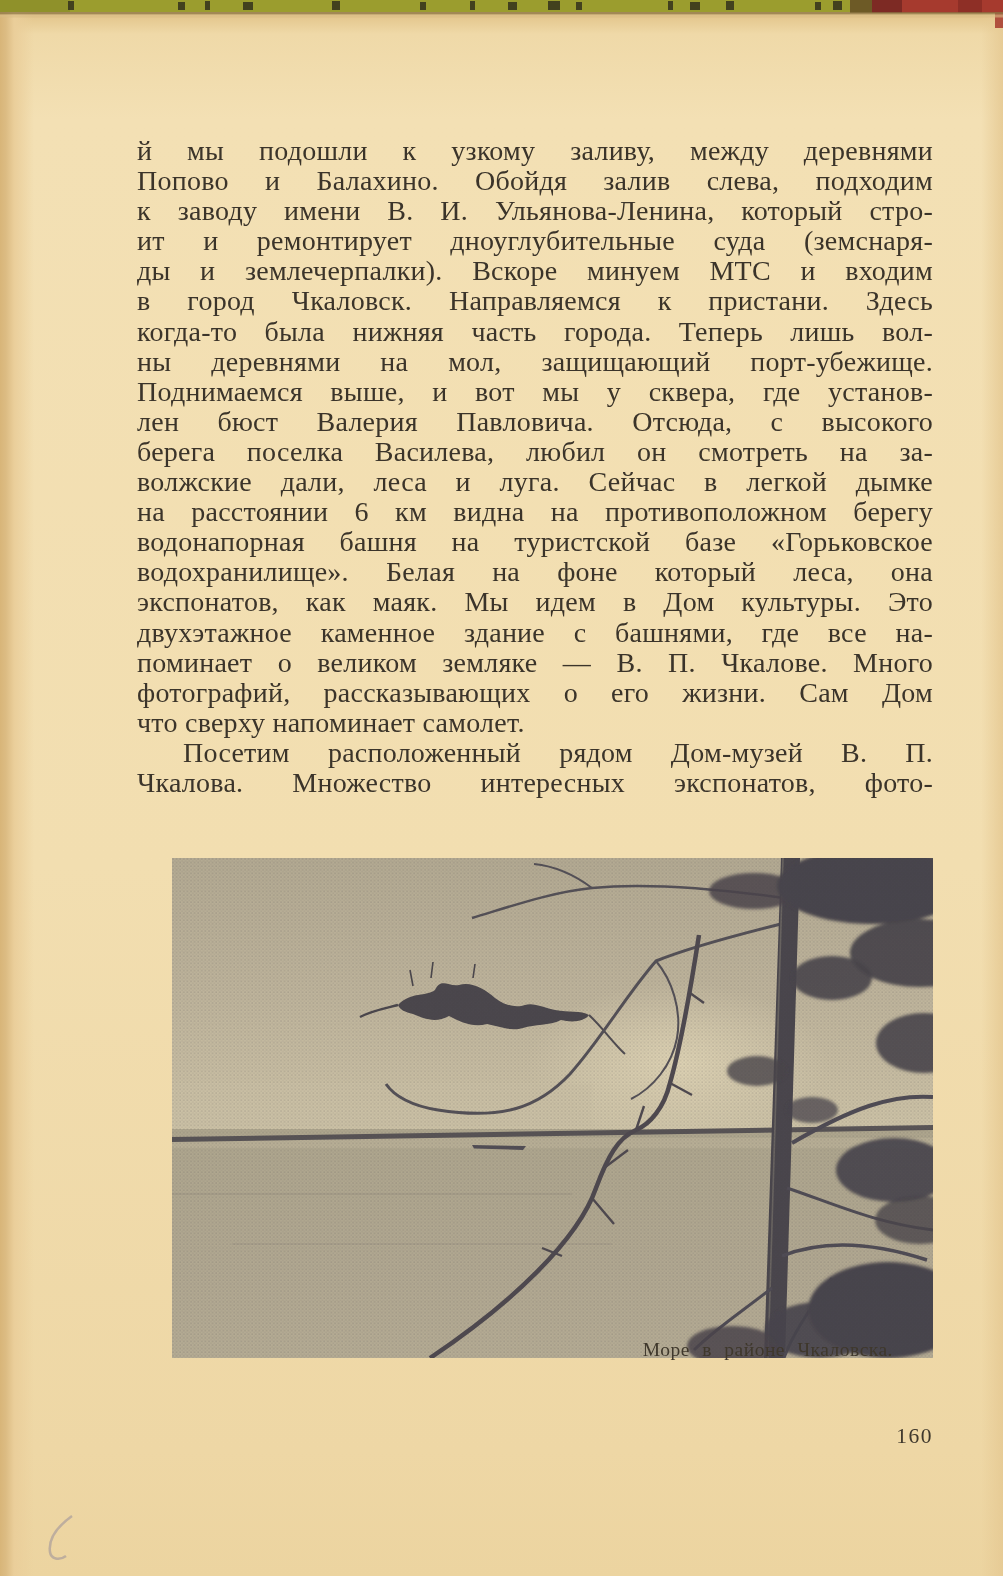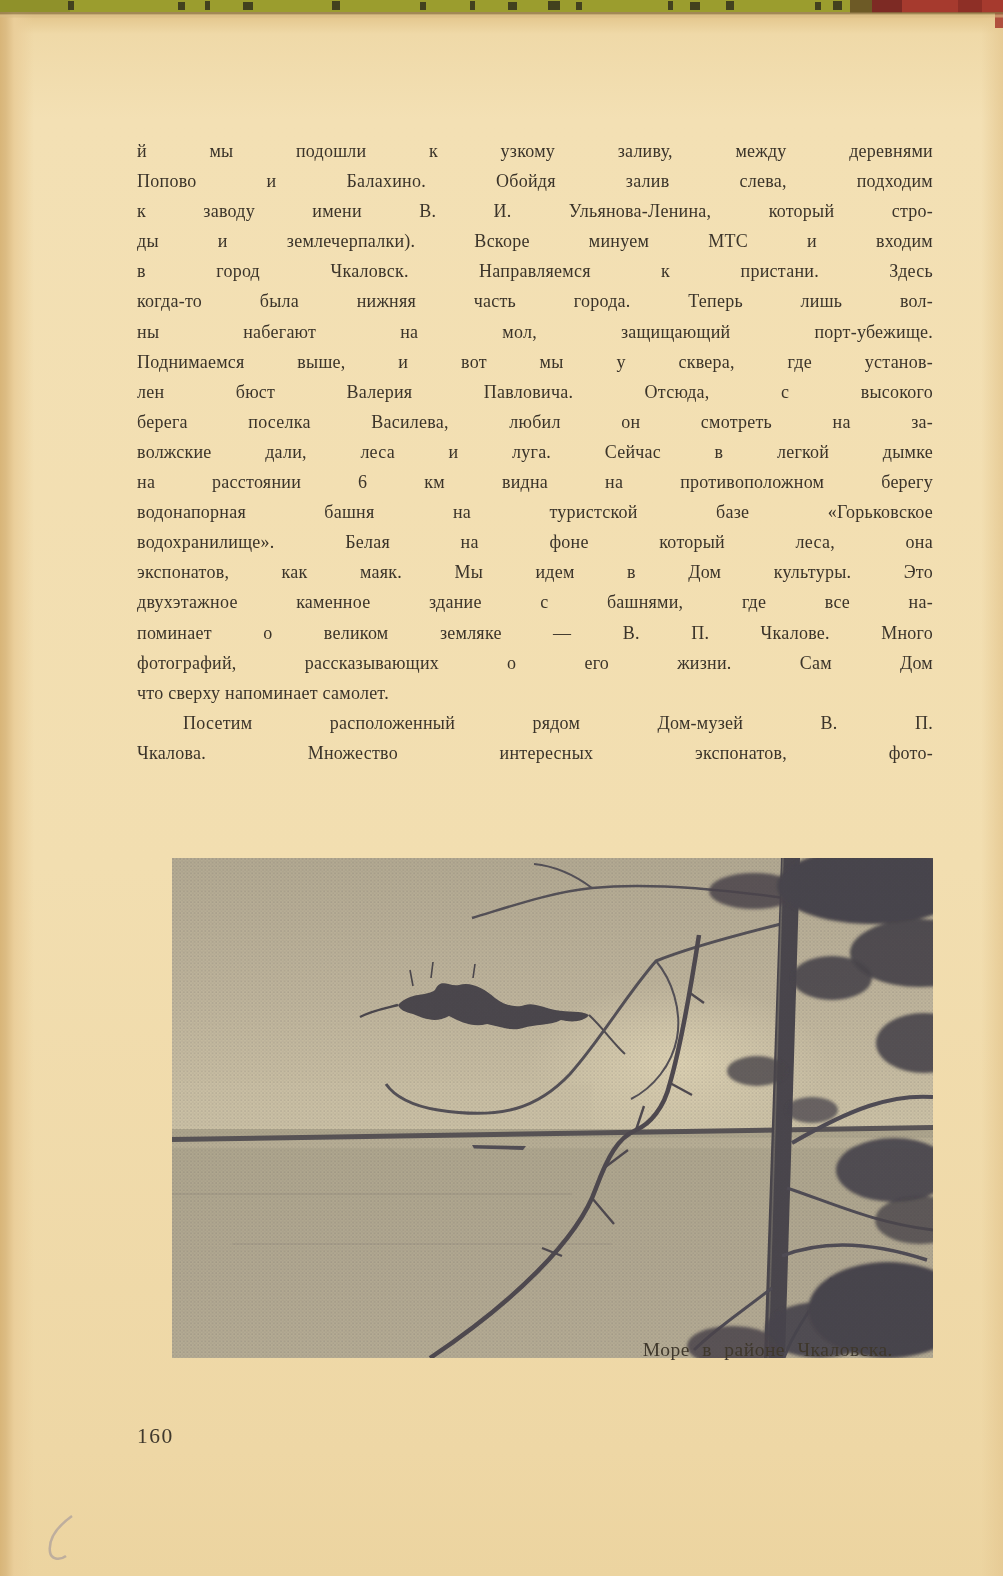--- a/index.html
+++ b/index.html
@@ -9,34 +9,34 @@
     background:
       linear-gradient(90deg,#d8b579 0px,#dcbc83 6px,#eace9a 14px,rgba(234,206,154,0) 34px),
       linear-gradient(270deg,rgba(230,202,148,.9) 0px,rgba(230,202,148,0) 22px),
       linear-gradient(180deg,#e2c48a 14px,#efd9a8 34px,#f3e0b4 120px,#f2deb0 55%,#eed7a5 92%,#ecd4a0 100%);
   }
   
   .cover-strip{position:absolute;left:0;top:0;width:1003px;height:30px;}
   
   .text-block{
     position:absolute;left:137px;top:136px;width:796px;
-    color:#3b342a;font-size:18px;line-height:30.1px;letter-spacing:.25px;
+    color:#3b342a;font-size:28px;line-height:30.1px;letter-spacing:.25px;
   }
   .line{text-align:justify;text-align-last:justify;white-space:normal;}
   .line.nj{text-align-last:left;}
   .line.ind{text-indent:46px;}
   
   .photo{position:absolute;left:172px;top:858px;width:761px;height:500px;}
   .photo svg{display:block;width:100%;height:100%;}
   .caption{
     position:absolute;left:130px;top:1339px;width:763px;text-align:right;
     color:#3f382c;font-size:19.5px;letter-spacing:.5px;word-spacing:7px;
   }
   .page-number{
-    position:absolute;left:137px;top:1424px;width:796px;text-align:left;
+    position:absolute;left:137px;top:1424px;width:796px;text-align:right;
     color:#3f382c;font-size:21.5px;letter-spacing:1.5px;
   }
   .pencil-mark{position:absolute;left:38px;top:1512px;width:46px;height:56px;}
 </style>
 </head>
 <body>
 
 <div class="stage">
 
   <div class="cover-strip">
@@ -67,24 +67,25 @@
       <rect x="995" y="12" width="8" height="16" fill="#a63a2e" opacity="0.85"></rect>
       <rect x="0" y="12" width="1003" height="2.5" fill="#8b7443" opacity="0.75"></rect>
       <rect x="0" y="14.5" width="1003" height="3" fill="#d9bd85" opacity="0.6"></rect>
     </svg>
   </div>
 
   <div class="text-block">
       <div class="line">й мы подошли к узкому заливу, между деревнями</div>
       <div class="line">Попово и Балахино. Обойдя залив слева, подходим</div>
       <div class="line">к заводу имени В. И. Ульянова-Ленина, который стро-</div>
+      <div class="line">ит и ремонтирует дноуглубительные суда (земснаря-</div>
       <div class="line">ды и землечерпалки). Вскоре минуем МТС и входим</div>
       <div class="line">в город Чкаловск. Направляемся к пристани. Здесь</div>
       <div class="line">когда-то была нижняя часть города. Теперь лишь вол-</div>
-      <div class="line">ны набегают на мол, защищающий порт-убежище.</div>
+      <div class="line">ны деревнями на мол, защищающий порт-убежище.</div>
       <div class="line">Поднимаемся выше, и вот мы у сквера, где установ-</div>
       <div class="line">лен бюст Валерия Павловича. Отсюда, с высокого</div>
       <div class="line">берега поселка Василева, любил он смотреть на за-</div>
       <div class="line">волжские дали, леса и луга. Сейчас в легкой дымке</div>
       <div class="line">на расстоянии 6 км видна на противоположном берегу</div>
       <div class="line">водонапорная башня на туристской базе «Горьковское</div>
       <div class="line">водохранилище». Белая на фоне который леса, она</div>
       <div class="line">экспонатов, как маяк. Мы идем в Дом культуры. Это</div>
       <div class="line">двухэтажное каменное здание с башнями, где все на-</div>
       <div class="line">поминает о великом земляке — В. П. Чкалове. Много</div>

